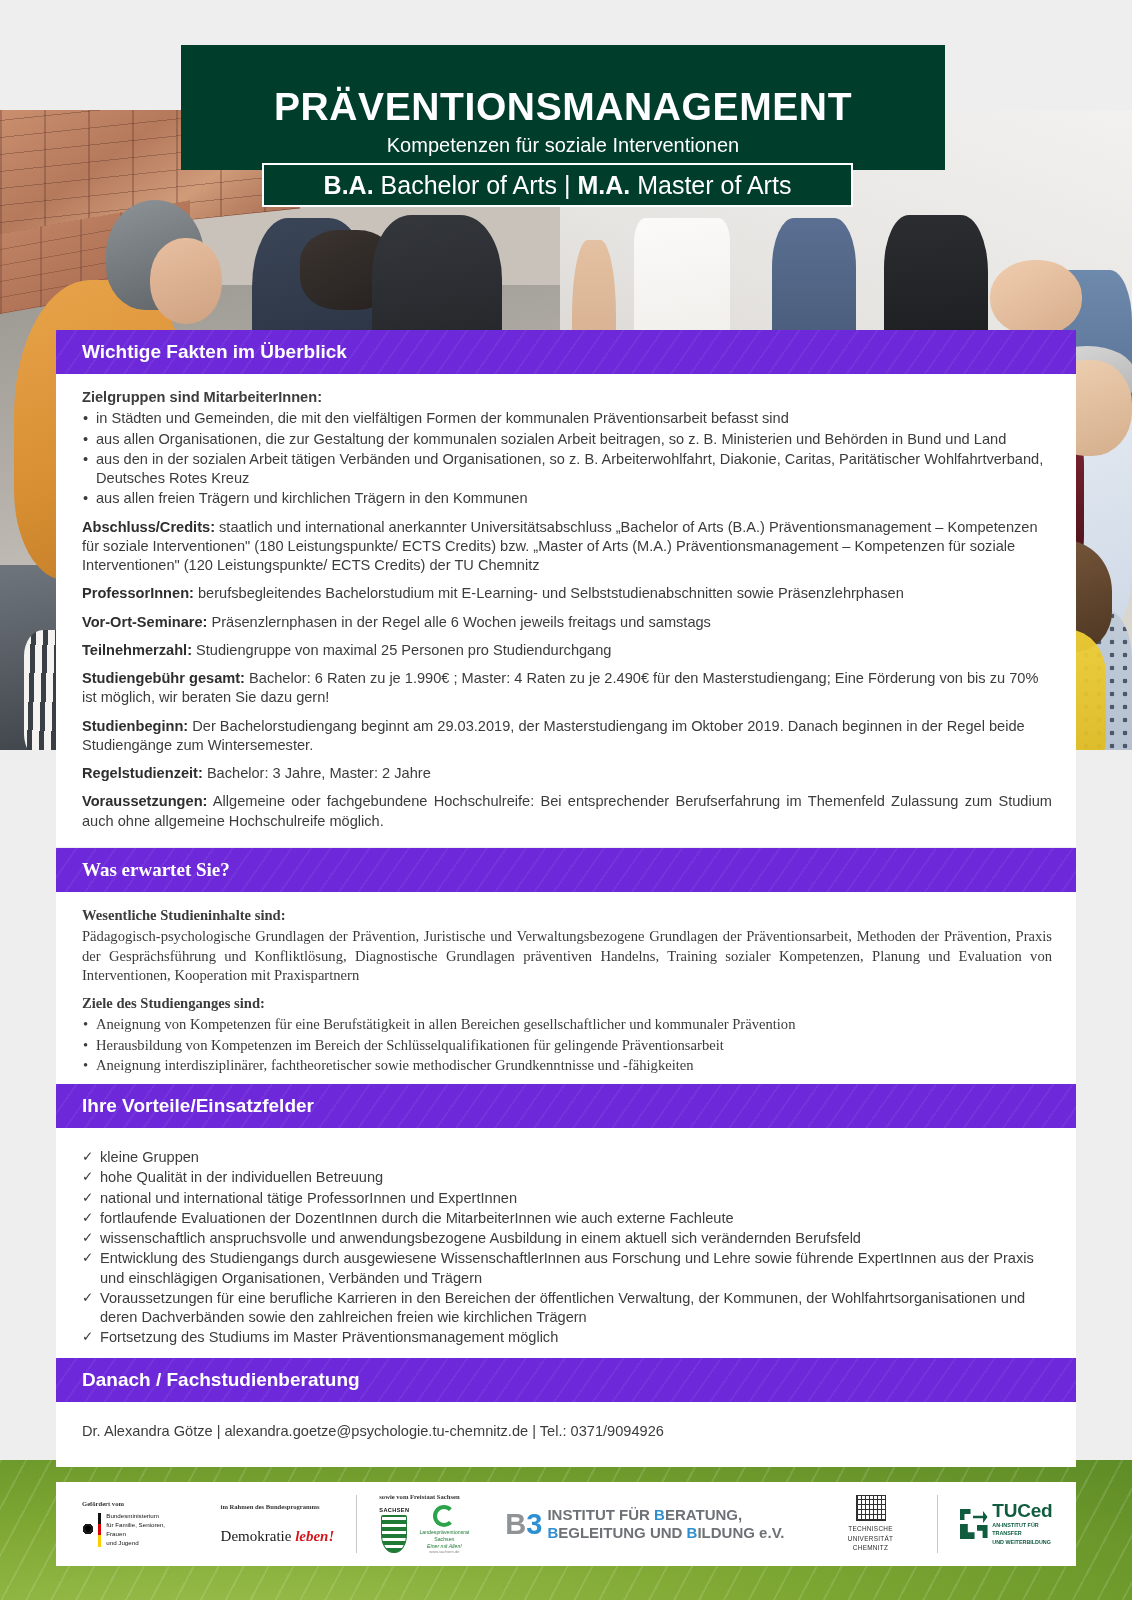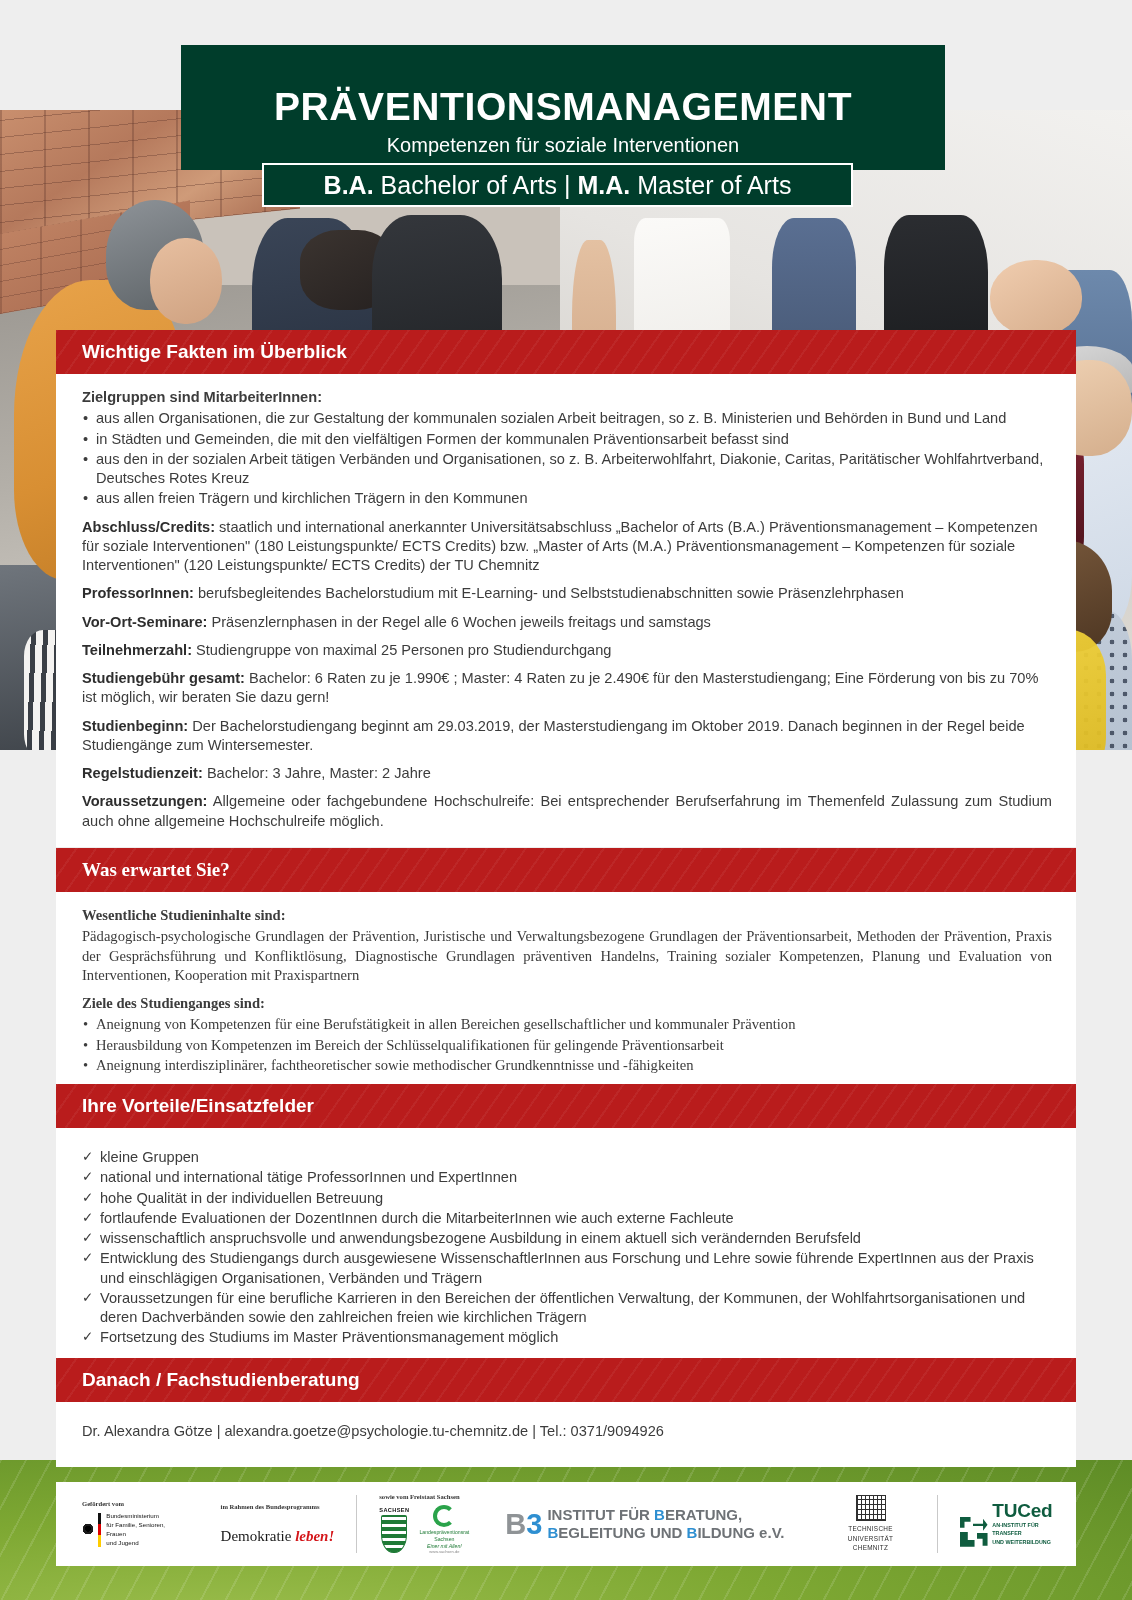--- a/index.html
+++ b/index.html
@@ -145,21 +145,21 @@
     font-size: 25px;
     line-height: 40px;
     text-align: center;
     white-space: nowrap;
   }
   .degrees b { font-weight: bold; }
 
   
   .panel { position: absolute; left: 56px; width: 1020px; z-index: 5; }
   .sec-head {
-    background: #b91c1c;
+    background: #6d28d9;
     color: #ffffff;
     font-size: 19px; font-weight: bold;
     padding: 11px 0 11px 26px;
     position: relative;
     overflow: hidden;
   }
   .sec-head::after {
     content: ""; position: absolute; inset: 0;
     background: repeating-linear-gradient(125deg, rgba(255,255,255,.05) 0 2px, transparent 2px 16px);
     pointer-events: none;
@@ -233,21 +233,21 @@
   .b3txt .hl { color:#2e8fd1; }
 
   .tuc { text-align:center; }
   .tuc .bld { width: 30px; height: 26px; margin: 0 auto 3px;
       background:
         repeating-linear-gradient(90deg,#2f2f2f 0 1px, transparent 1px 4px),
         repeating-linear-gradient(0deg,#2f2f2f 0 1px, transparent 1px 5px);
       border: 1.4px solid #2f2f2f; }
   .tuc .tl { font-size: 6.4px; color:#2b2b2b; letter-spacing:.3px; line-height:1.5; }
 
-  .tuced { display:flex; align-items:flex-end; }
+  .tuced { display:flex; align-items:center; }
   .tuced .mark { width: 28px; height: 30px; margin-right:6px; position:relative; }
   .tuced .mark i { position:absolute; background:#0f5c3f; display:block; }
   .tuced .m1 { left:0; top:0; width:11px; height:11px; clip-path: polygon(0 0,100% 0,100% 45%,45% 45%,45% 100%,0 100%); }
   .tuced .m2 { left:13px; top:2px; width:15px; height:12px; clip-path: polygon(0 40%,70% 40%,70% 0,100% 50%,70% 100%,70% 60%,0 60%); }
   .tuced .m3 { left:0; top:15px; width:15px; height:15px; clip-path: polygon(0 0,55% 0,55% 55%,100% 55%,100% 100%,0 100%); }
   .tuced .m4 { left:17px; top:16px; width:11px; height:13px; clip-path: polygon(0 0,100% 0,100% 100%,55% 100%,55% 45%,0 45%); }
   .tuced .tt { font-size: 19px; font-weight: bold; color:#0f5c3f; line-height:1; letter-spacing:-.2px;}
   .tuced .ts { font-size: 5.4px; font-weight:bold; color:#0f5c3f; line-height:1.4; margin-top:2px;}
 
   .contact-line { font-size: 14.6px; color: #3c3c3c; }
@@ -304,22 +304,22 @@
 
   <div class="degrees">
     <b>B.A.</b><span> Bachelor of Arts</span><span>  |  </span><b>M.A.</b><span> Master of Arts</span>
   </div>
 
   <div class="panel" style="top:330px;">
     <div class="sec-head">Wichtige Fakten im Überblick</div>
     <div class="sec-body">
       <p class="lead">Zielgruppen sind MitarbeiterInnen:</p>
       <ul class="bl">
+        <li>in Städten und Gemeinden, die mit den vielfältigen Formen der kommunalen  Präventionsarbeit befasst sind</li>
         <li>aus allen Organisationen, die zur Gestaltung der kommunalen sozialen Arbeit beitragen, so z. B. Ministerien und Behörden in Bund und Land</li>
-        <li>in Städten und Gemeinden, die mit den vielfältigen Formen der kommunalen  Präventionsarbeit befasst sind</li>
         <li>aus den in der sozialen Arbeit tätigen Verbänden und Organisationen, so z. B. Arbeiterwohlfahrt, Diakonie, Caritas, Paritätischer Wohlfahrtverband, Deutsches Rotes Kreuz</li>
         <li>aus allen freien Trägern und kirchlichen Trägern in den Kommunen</li>
       </ul>
 
       <p><b>Abschluss/Credits:</b><span> staatlich und international anerkannter Universitätsabschluss „Bachelor of Arts (B.A.) Präventionsmanagement – Kompetenzen für soziale Interventionen" (180 Leistungspunkte/ ECTS Credits) bzw. „Master of Arts (M.A.) Präventionsmanagement – Kompetenzen für soziale Interventionen" (120 Leistungspunkte/ ECTS Credits) der TU Chemnitz</span></p>
       <p><b>ProfessorInnen:</b><span> berufsbegleitendes Bachelorstudium mit E-Learning- und Selbststudienabschnitten sowie Präsenzlehrphasen</span></p>
       <p><b>Vor-Ort-Seminare:</b><span> Präsenzlernphasen in der Regel alle 6 Wochen jeweils freitags und samstags</span></p>
       <p><b>Teilnehmerzahl:</b><span> Studiengruppe von maximal 25 Personen pro Studiendurchgang</span></p>
       <p><b>Studiengebühr gesamt:</b><span> Bachelor: 6 Raten zu je 1.990€ ; Master: 4 Raten zu je 2.490€ für den Masterstudiengang; Eine Förderung von bis zu 70% ist möglich, wir beraten Sie dazu gern!</span></p>
       <p><b>Studienbeginn:</b><span> Der Bachelorstudiengang beginnt am 29.03.2019, der Masterstudiengang im Oktober 2019. Danach beginnen in der Regel beide Studiengänge zum Wintersemester.</span></p>
@@ -340,22 +340,22 @@
         <li>Aneignung interdisziplinärer, fachtheoretischer sowie methodischer Grundkenntnisse und -fähigkeiten</li>
       </ul>
     </div>
   </div>
 
   <div class="panel" style="top:1084px;">
     <div class="sec-head">Ihre Vorteile/Einsatzfelder</div>
     <div class="sec-body" style="padding-top:20px;padding-bottom:22px;">
       <ul class="ck">
         <li>kleine Gruppen</li>
+        <li>hohe Qualität in der individuellen Betreuung</li>
         <li>national und international tätige ProfessorInnen und ExpertInnen</li>
-        <li>hohe Qualität in der individuellen Betreuung</li>
         <li>fortlaufende Evaluationen der DozentInnen durch die MitarbeiterInnen wie auch externe Fachleute</li>
         <li>wissenschaftlich anspruchsvolle und anwendungsbezogene Ausbildung in einem aktuell sich verändernden Berufsfeld</li>
         <li>Entwicklung des Studiengangs durch ausgewiesene WissenschaftlerInnen aus Forschung und Lehre sowie führende ExpertInnen aus der Praxis und einschlägigen Organisationen, Verbänden und Trägern</li>
         <li>Voraussetzungen für eine berufliche Karrieren in den Bereichen der öffentlichen Verwaltung, der Kommunen, der Wohlfahrtsorganisationen und deren Dachverbänden sowie den zahlreichen freien wie kirchlichen Trägern</li>
         <li>Fortsetzung des Studiums im Master Präventionsmanagement möglich</li>
       </ul>
     </div>
   </div>
 
   <div class="panel" style="top:1358px;">

